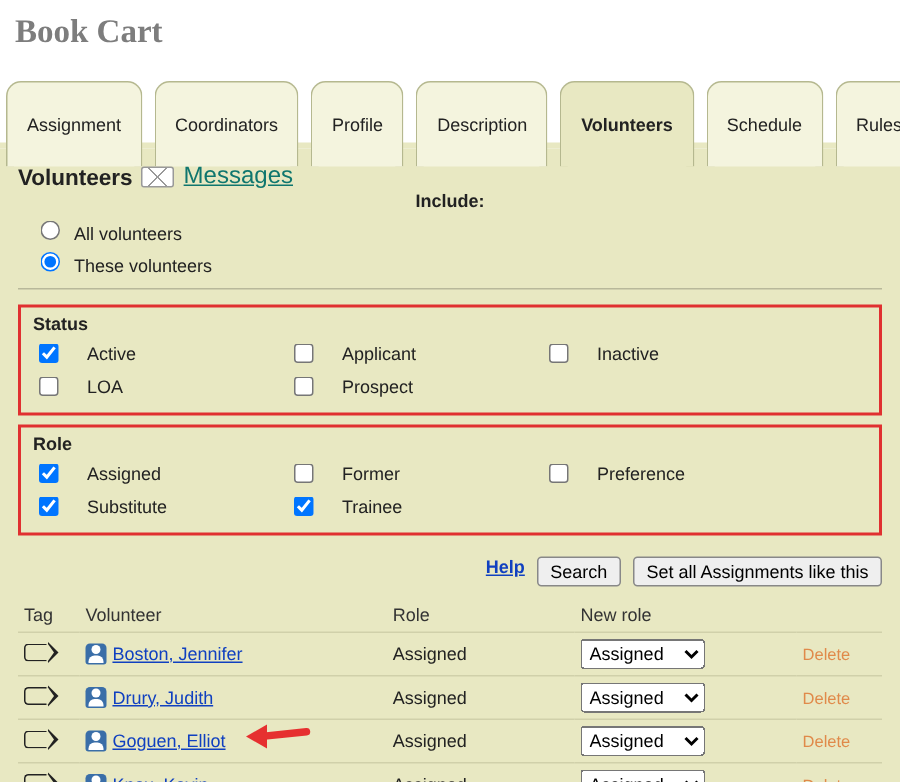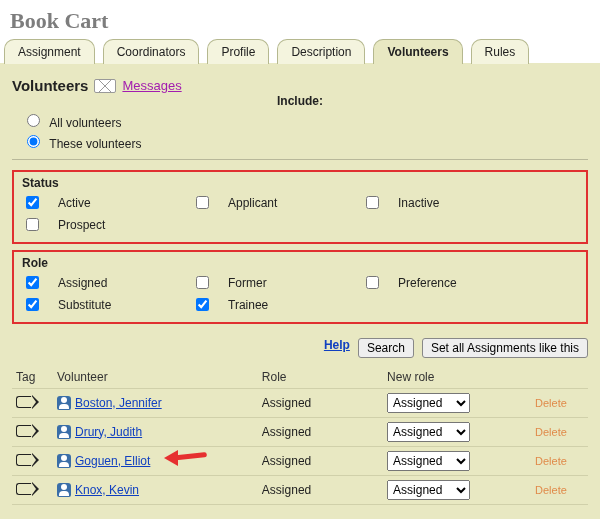--- a/index.html
+++ b/index.html
@@ -1,28 +1,28 @@
 <!DOCTYPE html>
 <html><head>
 <meta charset="utf-8">
 <style>
   * { box-sizing: border-box; }
   body { margin:0; font-family: Arial, Helvetica, sans-serif; font-size:12px; background:#fff; color:#222; }
   .wrap { width:600px; margin:0 auto; }
   .title { font-size:22px; font-weight:bold; color:#7d7d7d; padding:8px 10px 4px;font-family:Liberation Serif, serif; }
   .tabs { display:flex; gap:8px; padding:0 4px; background:#fff; border-bottom:4px solid #e8e8c2; }
-  .tab { border:1px solid #b5b88f; border-bottom:none; border-radius:10px 10px 0 0; padding:5px 13px; font-size:12px; background:#e8e8c2; cursor:pointer; position:relative; top:1px; }
+  .tab { border:1px solid #b5b88f; border-bottom:none; border-radius:10px 10px 0 0; padding:21px 13px; font-size:12px; background:#e8e8c2; cursor:pointer; position:relative; top:16px; }
   .tab.inactive { background:#f4f4de; }
   .tab.active { background:#e8e8c2; font-weight:bold; }
   .panel { background:#e8e8c2; padding:10px 12px 14px; }
   .vol-header { display:flex; align-items:center; gap:6px; }
   .vol-header .h { font-weight:bold; font-size:15px; }
   .vol-header .env { width:22px; height:14px; border:1px solid #999; border-radius:2px; position:relative; background:#fff; }
   .vol-header .env::before { content:""; position:absolute; inset:0; background:linear-gradient(135deg,transparent 48%, #999 48%, #999 52%, transparent 52%), linear-gradient(-135deg,transparent 48%, #999 48%, #999 52%, transparent 52%); }
-  .vol-header .msg { color:#a21caf; font-size:13px; }
+  .vol-header .msg { color:#0f766e; font-size:16px; }
   .listed { margin:8px 0 10px 6px; font-size:14px; }
   .include-label { font-weight:bold; margin-bottom:3px;text-align:center; }
   .radio-row { margin-left:10px; line-height:1.5; }
   .radio-row label { margin-left:3px; }
   hr.sep { border:none; border-top:1px solid #b8b89a; margin:6px 0 10px; }
   .redbox { border:2px solid #e03030; padding:4px 8px 8px; margin-bottom:6px; }
   .redbox .legend { font-weight:bold; margin-bottom:3px; }
   .checkgrid { display:grid; grid-template-columns: 170px 170px auto; row-gap:3px; }
   .checkgrid label { display:flex; align-items:center; gap:16px; }
   .actions { display:flex; justify-content:flex-end; gap:8px; margin:14px 0 8px; }
@@ -52,20 +52,21 @@
 <div class="wrap">
 
 <div class="title">Book Cart</div>
 
 <div class="tabs">
   <div class="tab inactive">Assignment</div>
   <div class="tab inactive">Coordinators</div>
   <div class="tab inactive">Profile</div>
   <div class="tab inactive">Description</div>
   <div class="tab active">Volunteers</div>
+  <div class="tab inactive">Schedule</div>
   <div class="tab inactive">Rules</div>
 
 </div>
 
 <div class="panel">
   <div class="vol-header">
     <span class="h">Volunteers</span>
     <span class="env"></span>
     <a href="#" class="msg">Messages</a>
   </div>
@@ -87,20 +88,24 @@
             <input type="checkbox" checked="" style="">
             <span>Active</span>
           </label>
       <label>
             <input type="checkbox" style="">
             <span>Applicant</span>
           </label>
       <label>
             <input type="checkbox" style="">
             <span>Inactive</span>
+          </label>
+      <label>
+            <input type="checkbox" style="">
+            <span>LOA</span>
           </label>
       <label>
             <input type="checkbox" style="">
             <span>Prospect</span>
           </label>
     </div>
   </div>
 
   <div class="redbox">
     <div class="legend">Role</div>

